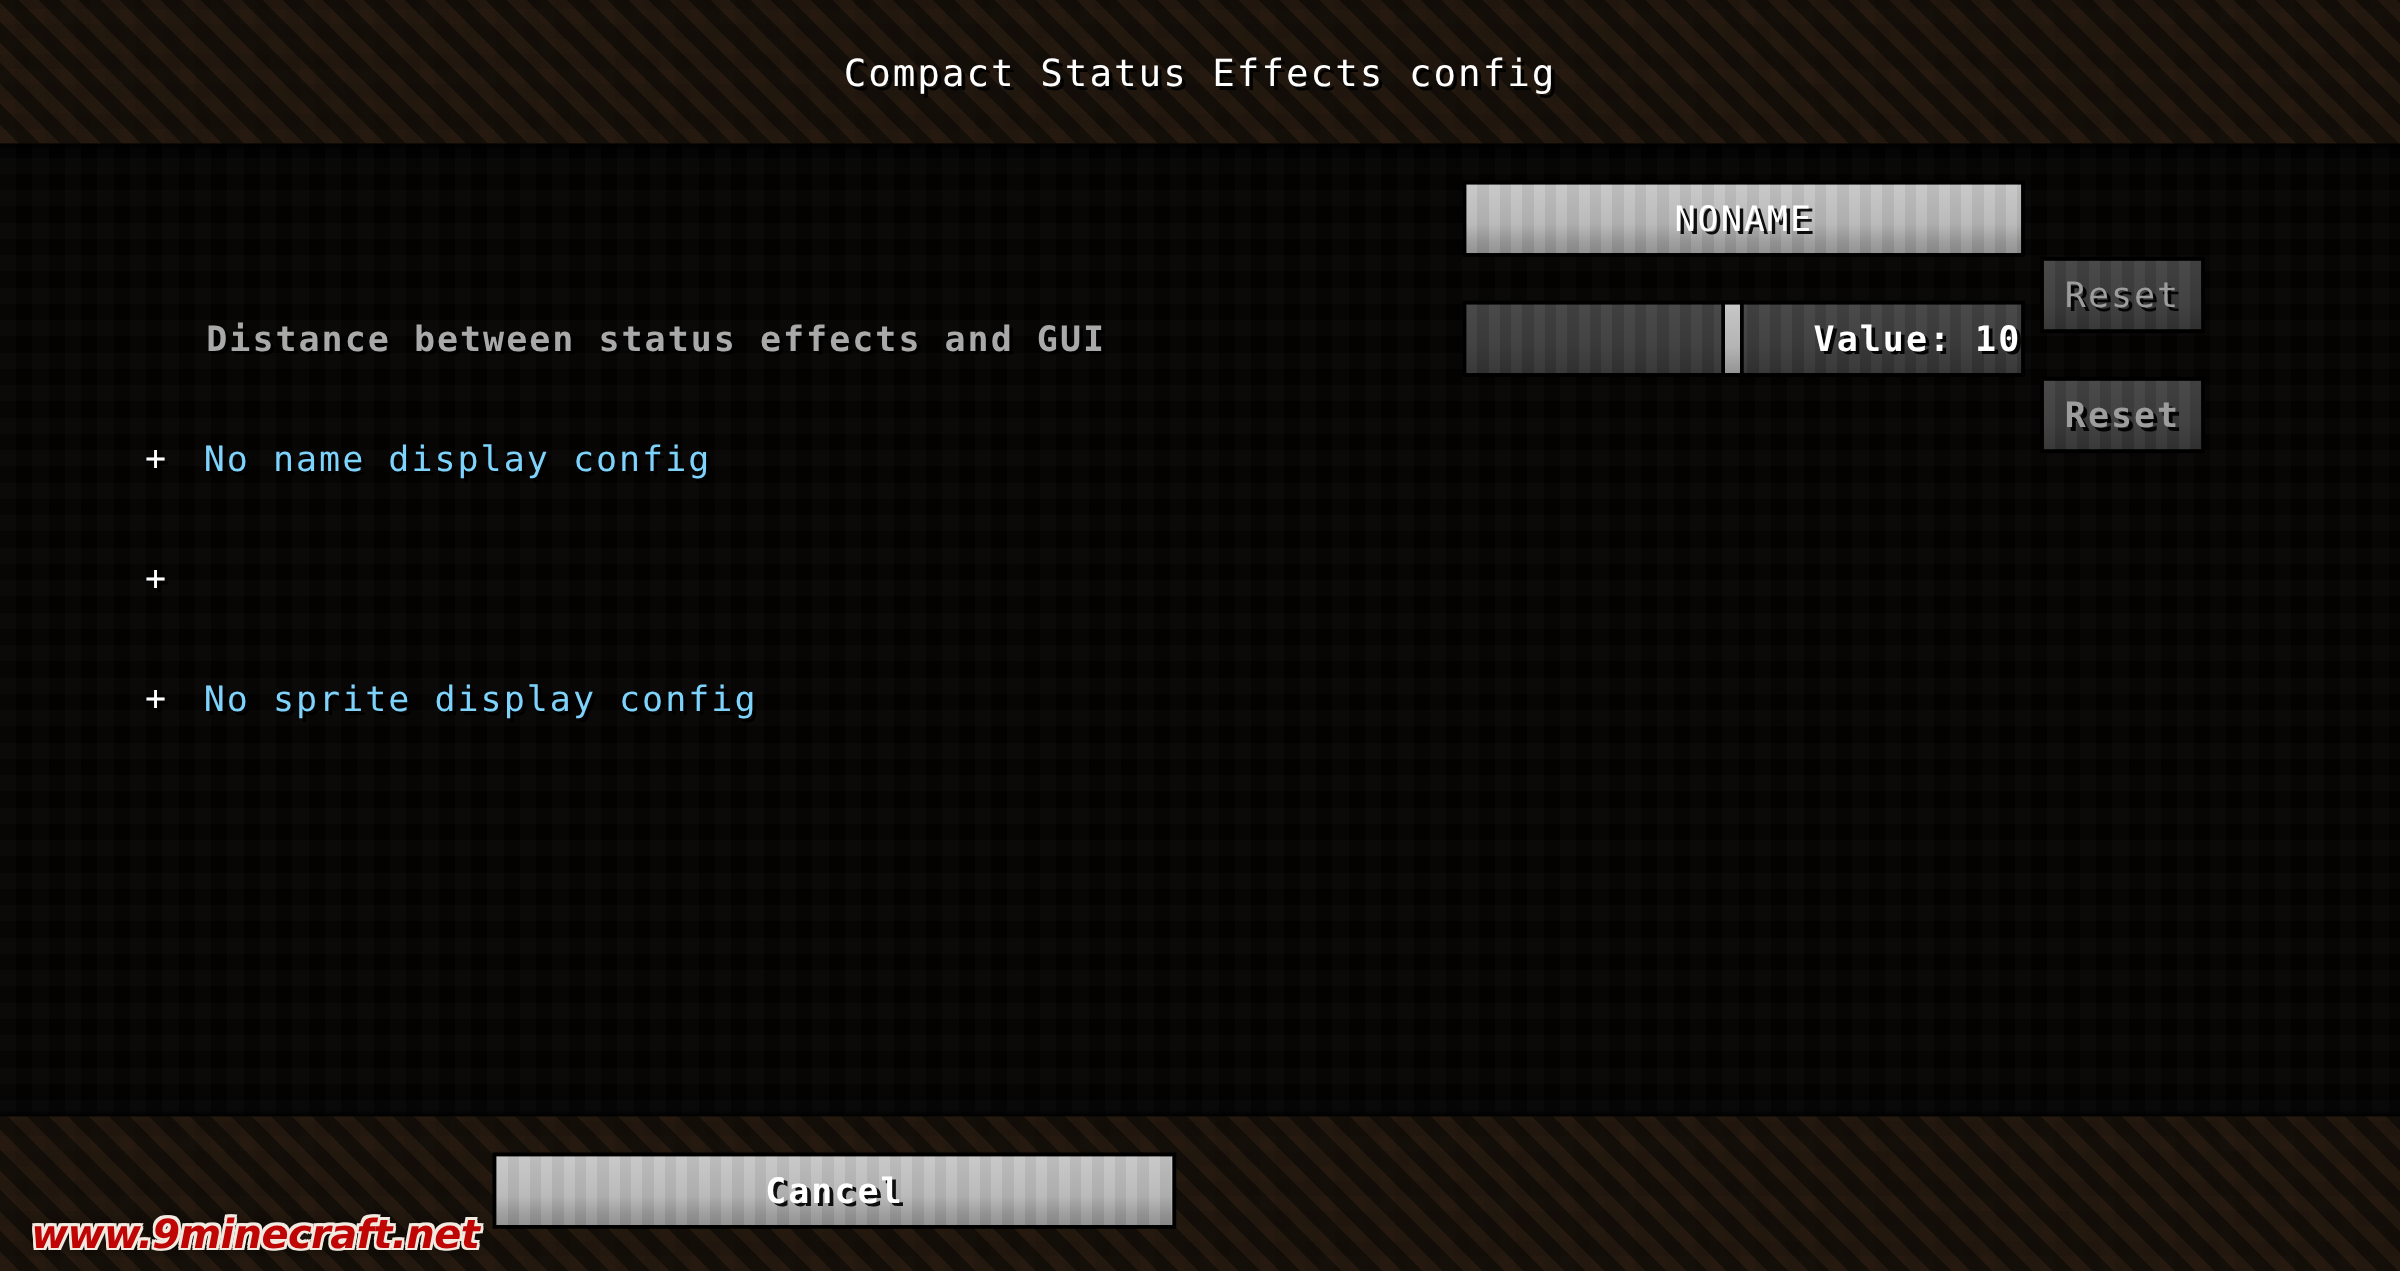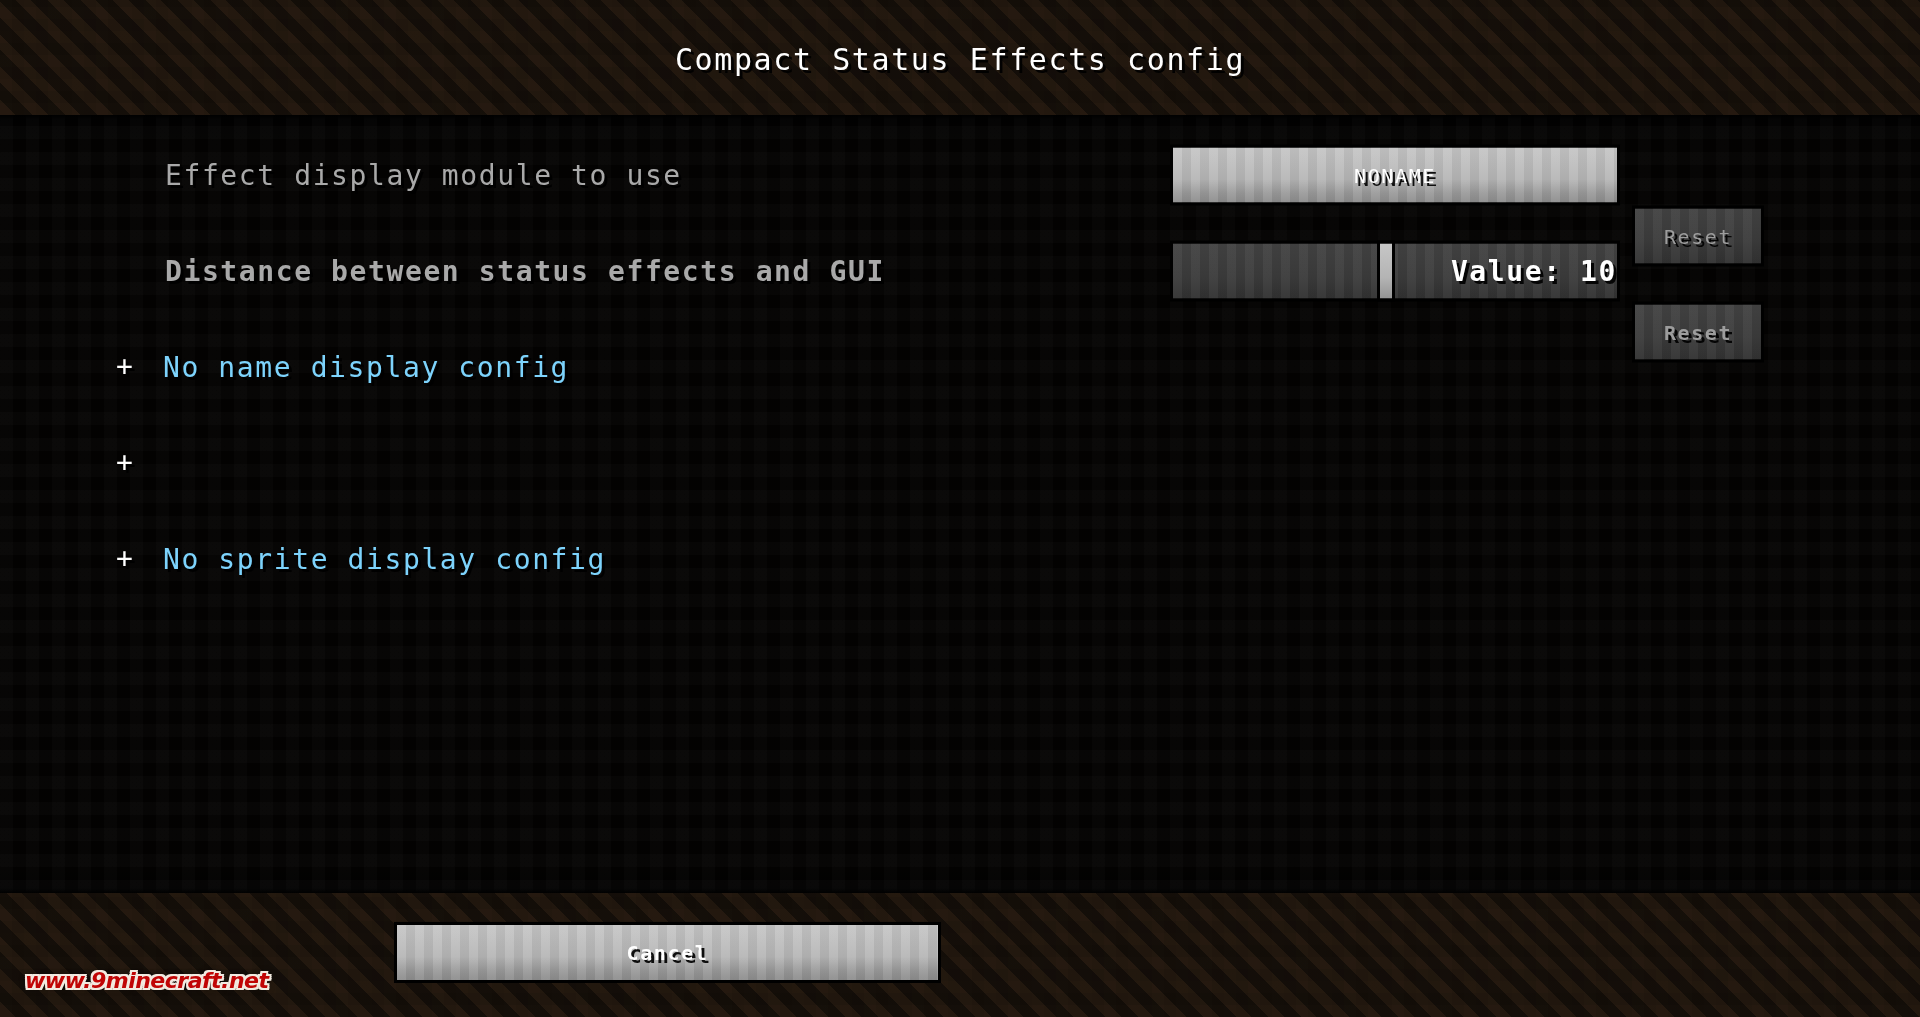--- a/index.html
+++ b/index.html
@@ -124,21 +124,21 @@
     top: 50%;
     transform: translateY(-50%);
   }
 
   
   .btn {
     display: flex;
     align-items: center;
     justify-content: center;
     border: 3px solid #000000;
-    font-size: 20px;
+    font-size: 28px;
     user-select: none;
     position: relative;
   }
   .btn-light {
     background:
       linear-gradient(180deg, #c6c6c6 0%, #b6b6b6 58%, #9a9a9a 83%, #8d8d8d 100%);
     color: #ffffff;
   }
   .btn-light::after {
     content: "";
@@ -240,21 +240,21 @@
   }
 
   
   #watermark {
     position: absolute;
     left: 25px;
     top: 968px;
     font-family: "DejaVu Sans", "Liberation Sans", sans-serif;
     font-weight: bold;
     font-style: italic;
-    font-size: 22px;
+    font-size: 32px;
     letter-spacing: -0.5px;
     color: #c00505;
     text-shadow:
       -2px -2px 0 #f2eae0,  2px -2px 0 #f2eae0,
       -2px  2px 0 #f2eae0,  2px  2px 0 #f2eae0,
        0px -2px 0 #f2eae0,  0px  2px 0 #f2eae0,
       -2px  0px 0 #f2eae0,  2px  0px 0 #f2eae0,
        0 0 7px rgba(0,0,0,0.85);
   }
 </style>
@@ -266,21 +266,20 @@
   <div class="dirt" id="header-bg"></div>
   <div id="list-bg"></div>
   <div id="list-noise"></div>
   <div class="dirt" id="footer-bg"></div>
   <div class="divider" id="divider-top"></div>
   <div class="divider" id="divider-bottom"></div>
 
   <div id="title" class="mc shadow">Compact Status Effects config</div>
 
   <div class="row" style="top:144px;">
-    <div class="row-label mc shadow">Effect display module to use</div>
 
     <div class="widget btn btn-light mc shadow" style="left:1170px; width:450px; height:61px;">
       <span>NONAME</span>
     </div>
 
     <div class="widget btn btn-dark mc shadow" style="left:1632px; width:132px; height:61px;">
       <span>Reset</span>
     </div>
   </div>
 

